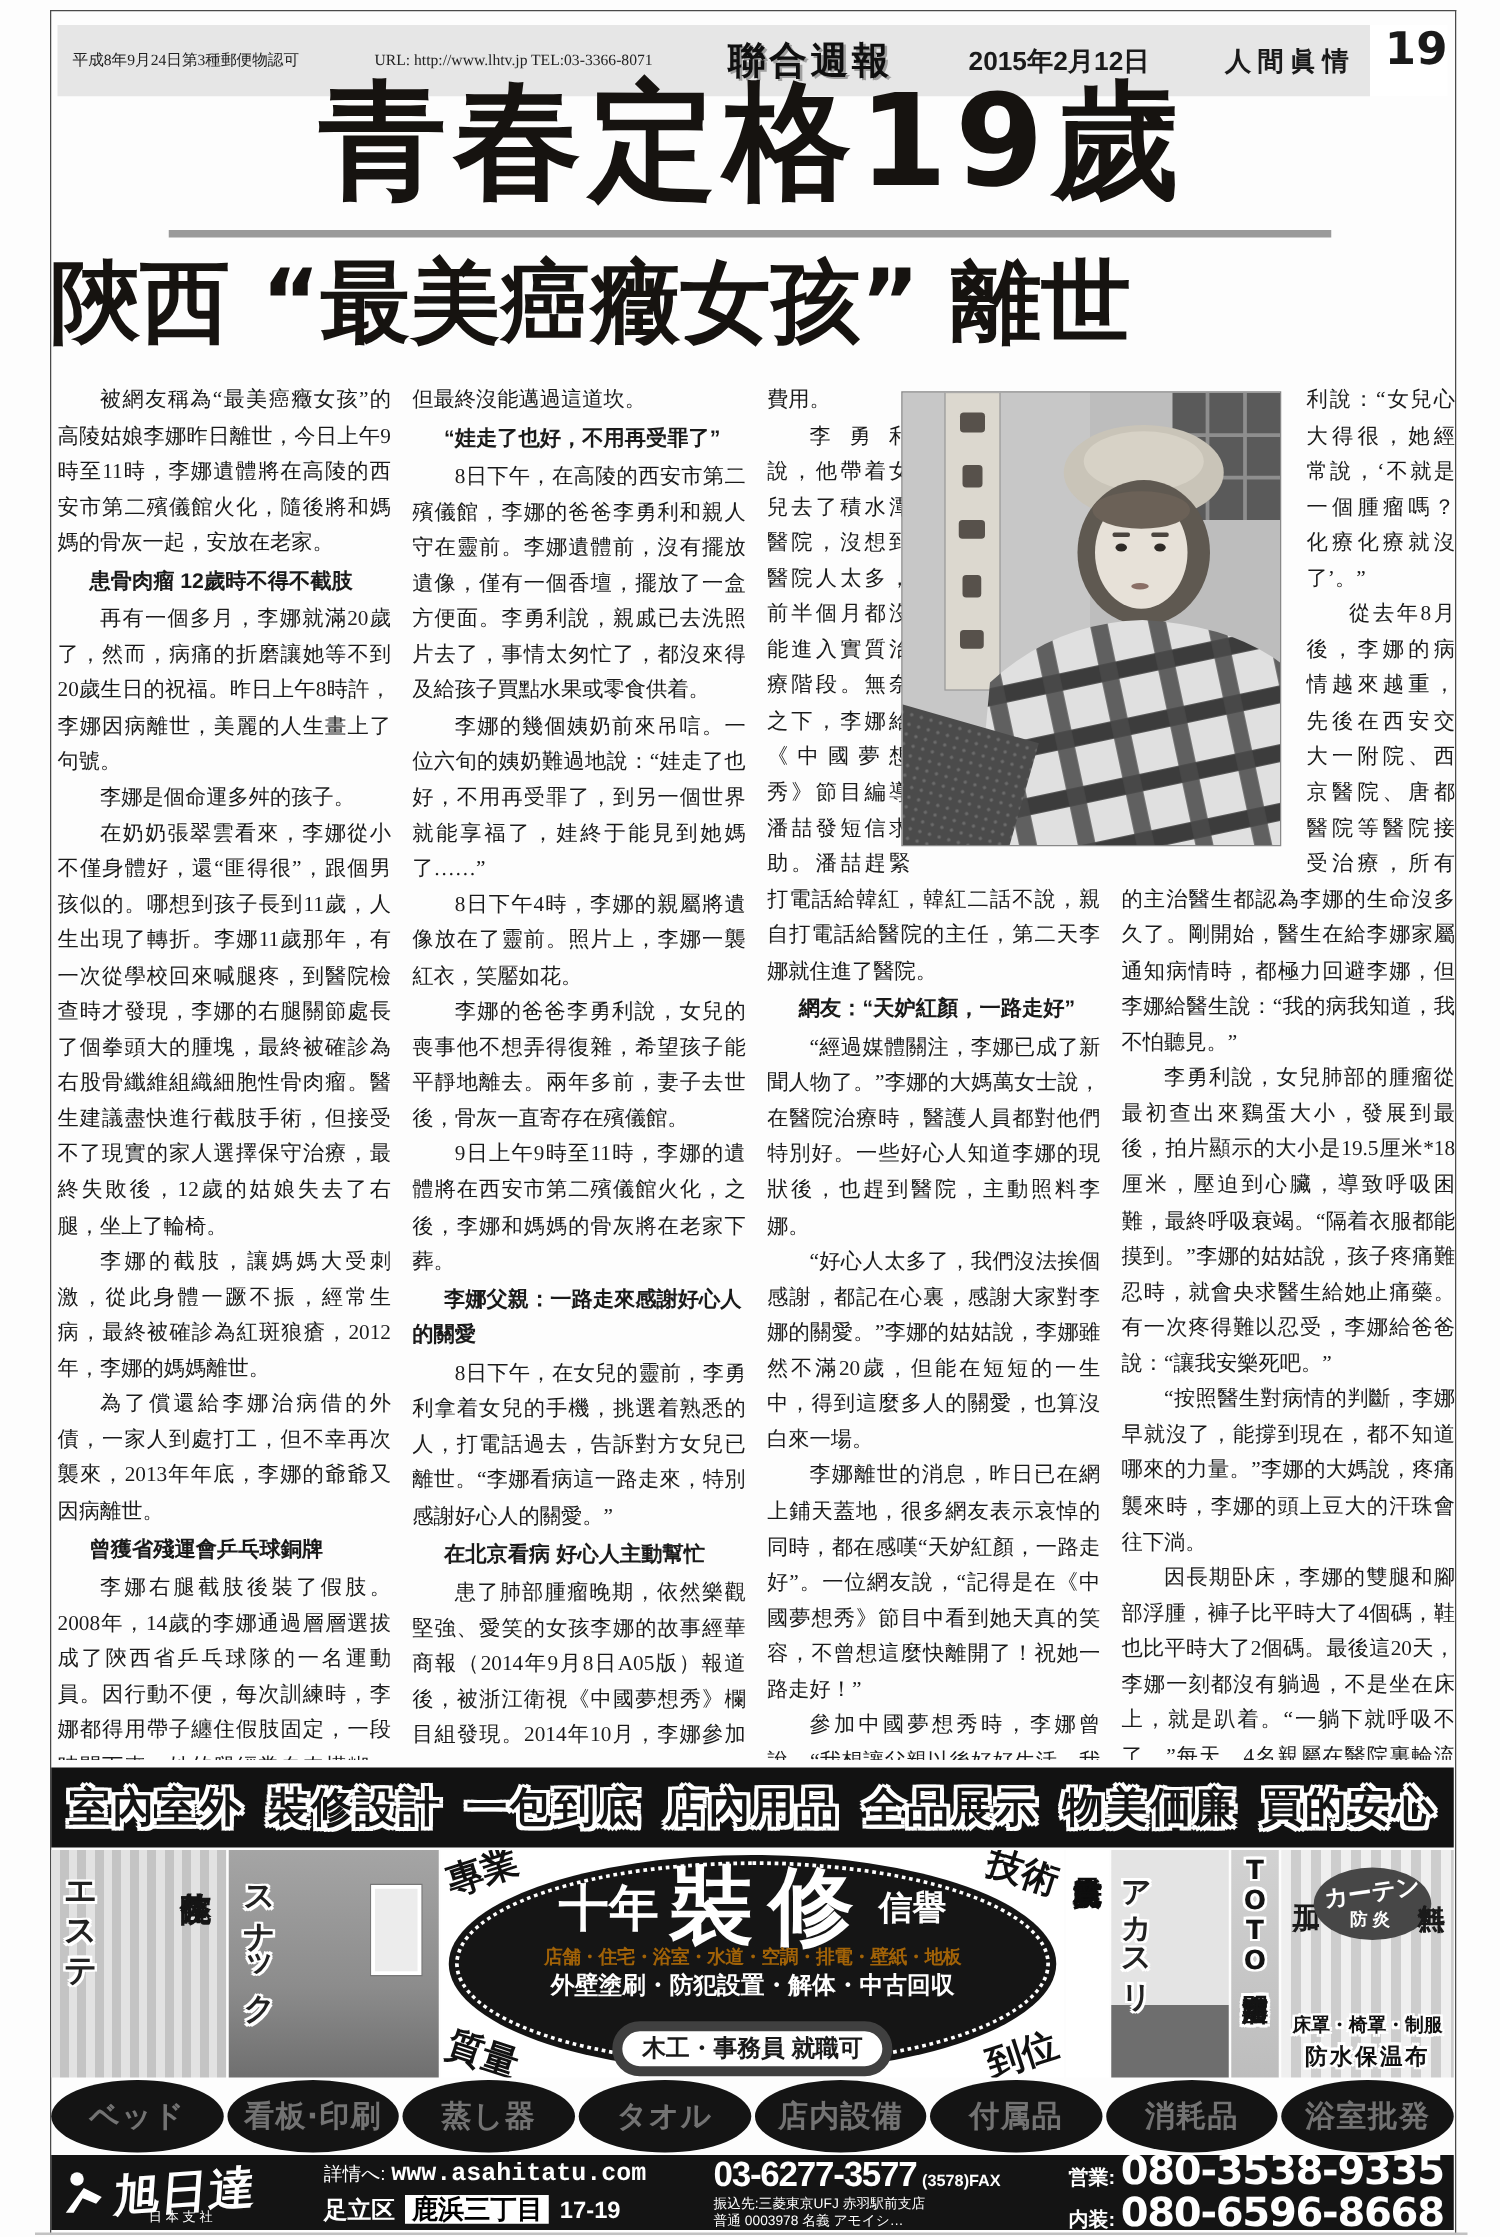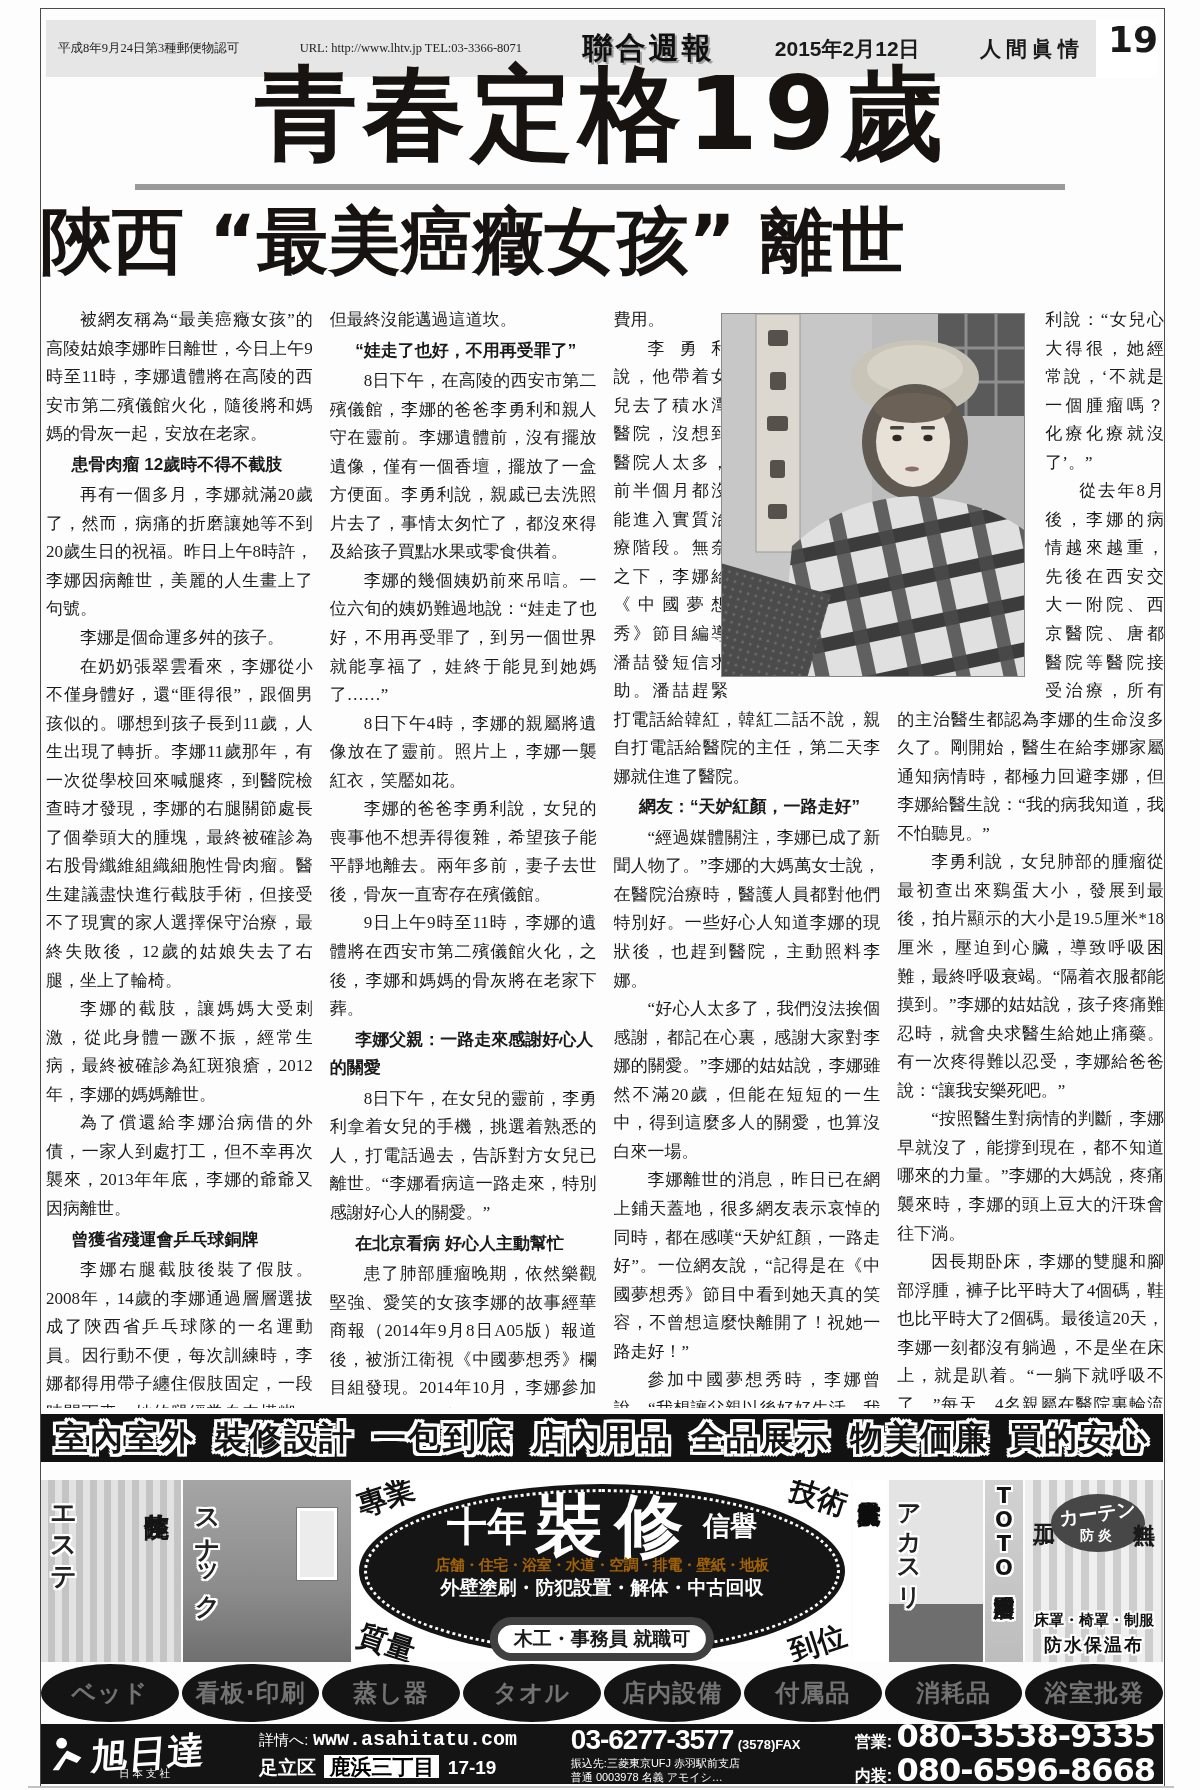--- a/index.html
+++ b/index.html
@@ -37,21 +37,21 @@
   .spacer-r{float:right;width:144px;height:378px;margin-left:8px;}
   .spacer-l{float:left;width:140px;height:378px;margin-right:8px;}
   .photo{position:absolute;left:722px;top:314px;width:302px;height:362px;
          box-shadow:0 0 0 1px #888;overflow:hidden;background:#bdbdbd;}
   
   .outlineW{text-shadow:-2px -2px 0 #fff,2px -2px 0 #fff,-2px 2px 0 #fff,2px 2px 0 #fff,
             -2px 0 0 #fff,2px 0 0 #fff,0 -2px 0 #fff,0 2px 0 #fff;}
   .bubble{font-family:"DejaVu Sans",sans-serif;font-weight:900;font-size:33px;letter-spacing:2px;
           color:#141414;text-shadow:-3px -3px 0 #fff,3px -3px 0 #fff,-3px 3px 0 #fff,3px 3px 0 #fff,
           -3px 0 0 #fff,3px 0 0 #fff,0 -3px 0 #fff,0 3px 0 #fff;white-space:nowrap;}
-  .ad-banner{position:absolute;left:41px;top:1414px;width:1122px;height:48px;background:#121212;
+  .ad-banner{position:absolute;left:41px;top:1414px;width:1122px;height:64px;background:#121212;
              display:flex;align-items:center;justify-content:space-between;padding:0 14px;box-sizing:border-box;}
   .ad-mid{position:absolute;left:41px;top:1480px;width:1122px;height:182px;display:flex;gap:2px;}
   .vtext{writing-mode:vertical-rl;text-orientation:upright;font-weight:700;
          font-family:"DejaVu Sans",sans-serif;}
   .pnl{position:relative;height:182px;overflow:hidden;}
   .pnl-curtain1{width:140px;background:repeating-linear-gradient(90deg,#e2e2e2 0 7px,#c4c4c4 7px 14px);}
   .pnl-snack{width:168px;background:linear-gradient(180deg,#a5a5a5,#8c8c8c 60%,#6f6f6f);}
   .pic-frame{position:absolute;right:14px;top:28px;width:34px;height:66px;background:#ececec;
              border:3px solid #fff;box-shadow:0 0 0 1px #777;}
   .pnl-center{width:498px;background:#ffffff;}

